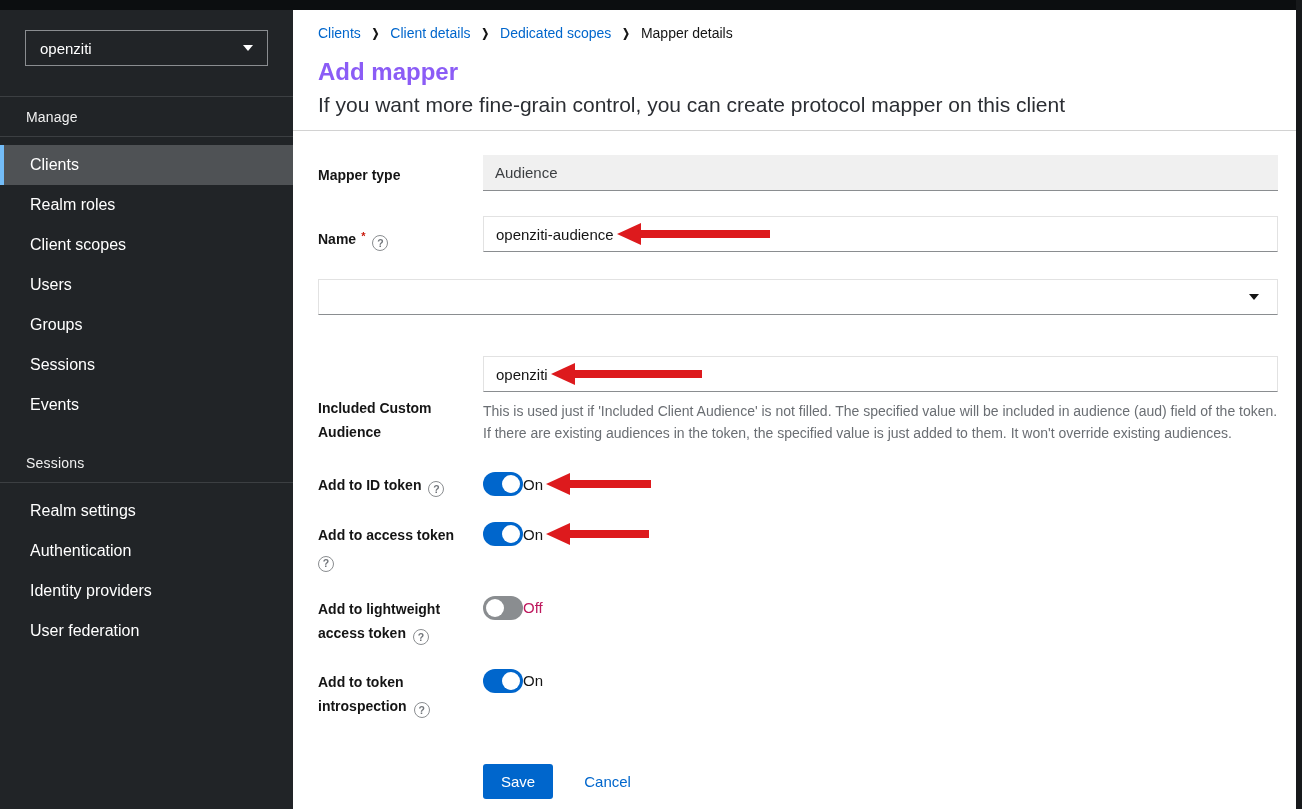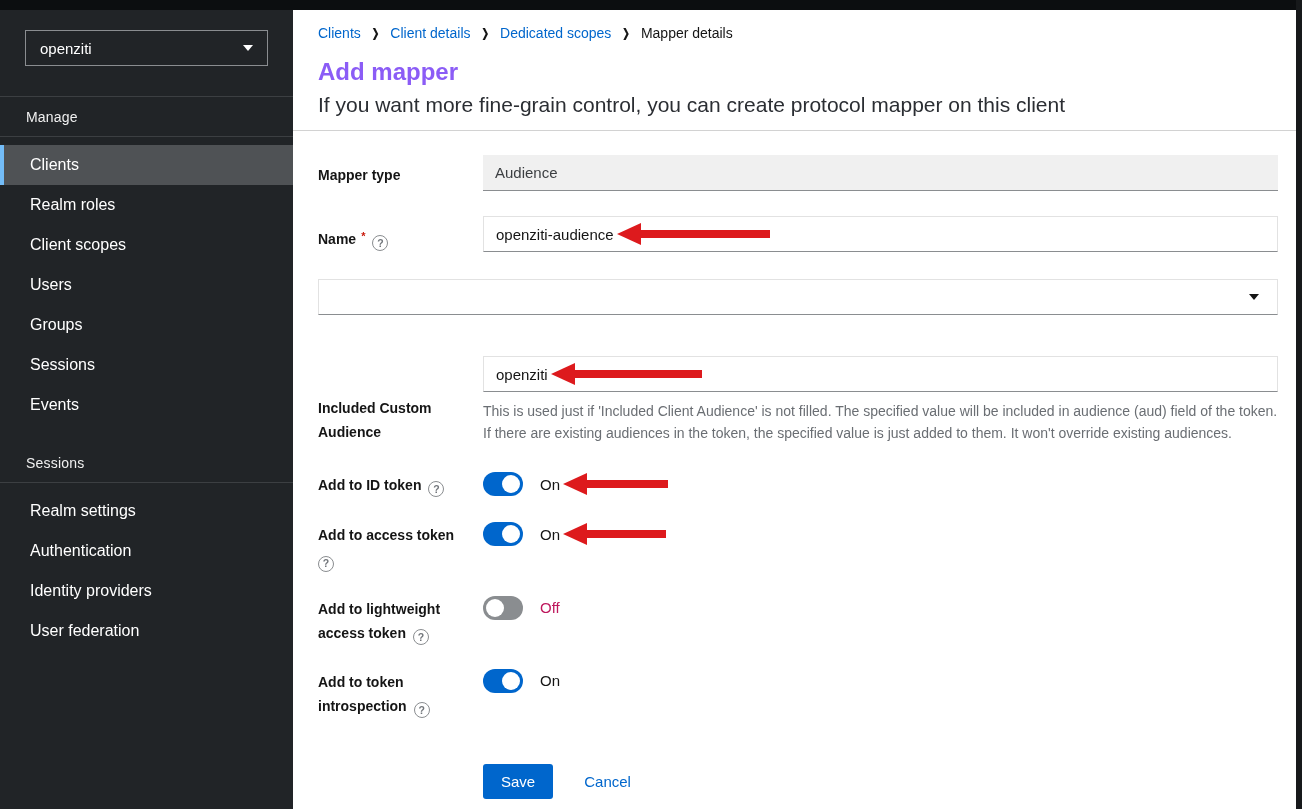--- a/index.html
+++ b/index.html
@@ -81,21 +81,21 @@
   
   .toggle-wrap { display:flex; align-items:center; min-height:24px; }
   .toggle { width:40px; height:24px; border-radius:12px; position:relative;
     display:inline-block; cursor:pointer; }
   .toggle.on { background:#0066cc; }
   .toggle.off { background:#8a8d90; }
   .toggle .handle { width:18px; height:18px; border-radius:50%; background:#fff;
     position:absolute; top:3px; }
   .toggle.on .handle { right:3px; }
   .toggle.off .handle { left:3px; }
-  .toggle-state { margin-left:17px; font-size:15px; color:#151515; }
+  .toggle-state { font-size:15px; color:#151515; }
   .toggle-state.off { color:#be185d; }
   .two-line-row { min-height:48px; }
 
   .actions { margin-top:46px; margin-left:165px; display:flex; align-items:center;
     padding-bottom:10px; }
   .save-btn { background:#0066cc; color:#fff; border:none; border-radius:3px;
     font-size:15px; padding:9px 18px; cursor:pointer;
     font-family:"Liberation Sans", sans-serif;text-align:right; }
   .cancel-link { margin-left:31px; color:#0066cc; font-size:15px;
     text-decoration:none; cursor:pointer; }

